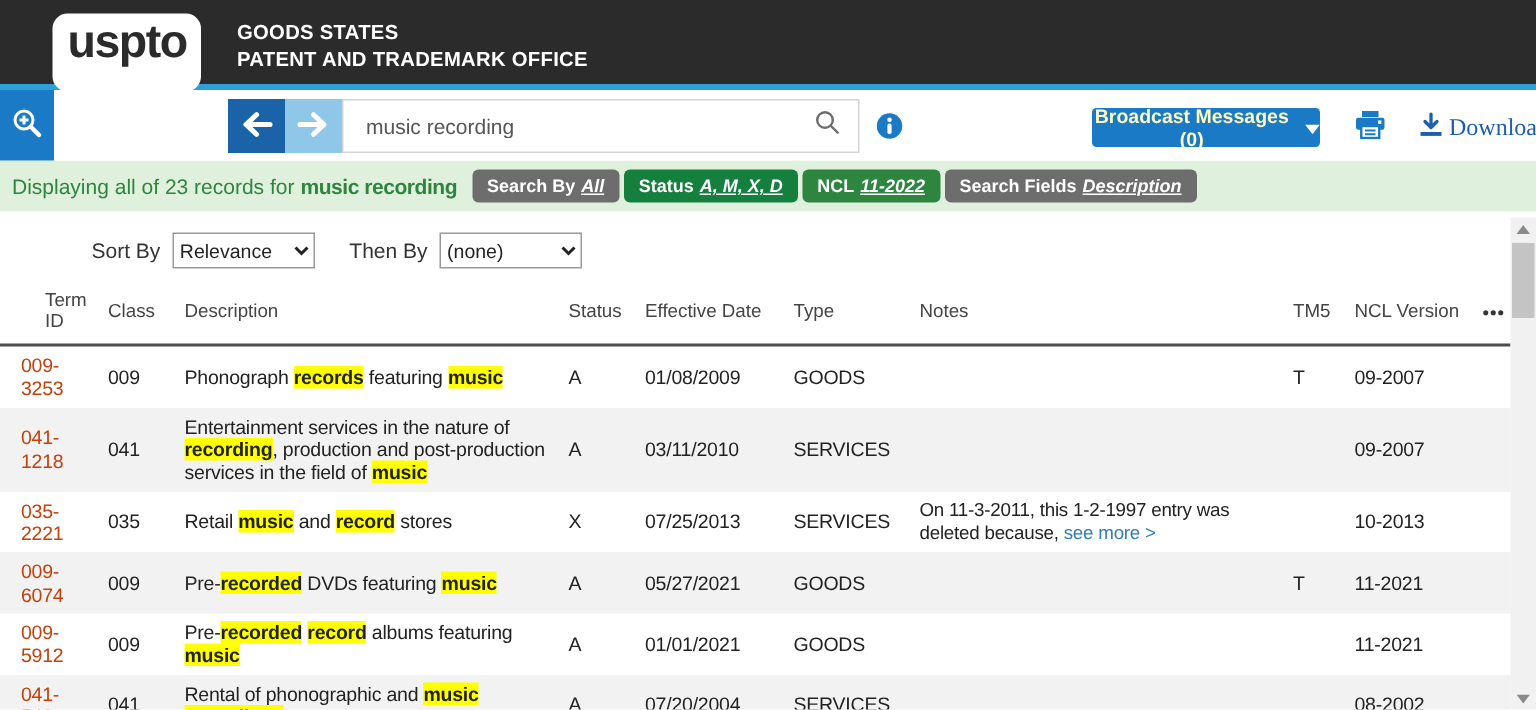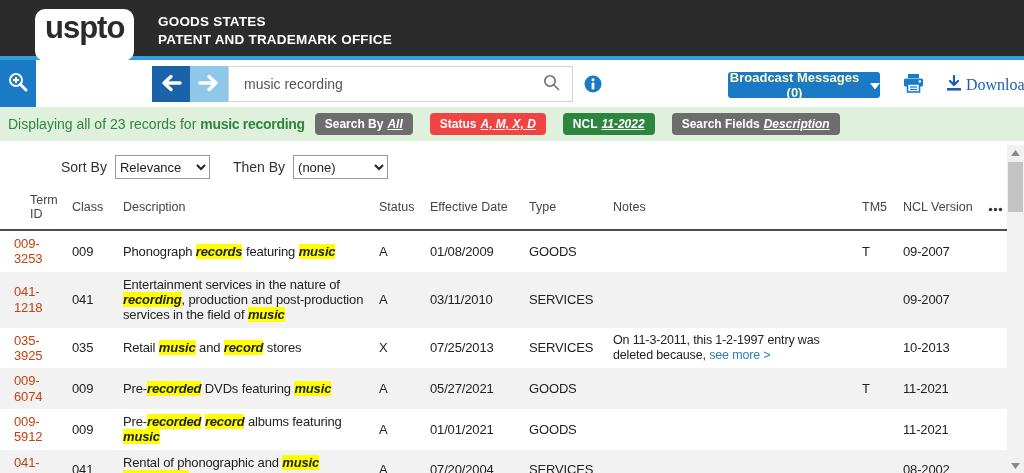--- a/index.html
+++ b/index.html
@@ -22,21 +22,21 @@
   .search-input { flex:1; border:none; outline:none; font-size:14px; color:#555; padding:0 8px 0 15px; font-family:"Liberation Sans",sans-serif; background:transparent; }
   .search-glass { margin-right:12px; }
   .info-circ { position:absolute; left:584px; top:15px; cursor:pointer; }
   .broadcast-btn { position:absolute; left:728px; top:12px; width:152px; height:26px; background:#1a7ac5; color:#fef9c3; border:none; border-radius:3px; font-size:13px; font-weight:bold; font-family:"Liberation Sans",sans-serif; cursor:pointer; display:flex; align-items:center; justify-content:center; gap:9px; }
   .print-btn { position:absolute; left:903px; top:13px; background:none; border:none; cursor:pointer; }
   .download-link { position:absolute; left:946px; top:15px; color:#1d5fae; font-family:"Liberation Serif", serif; font-size:16px; text-decoration:none; display:flex; align-items:center; gap:4px; cursor:pointer; }
 
   
   .status-bar { height:34px; background:#dff0dc; display:flex; align-items:center; padding-left:8px; font-size:14px; color:#2f8540; }
   .status-bar b { margin-left:4px; letter-spacing:-0.3px; }
-  .pills { display:flex; gap:17px; margin-left:10px; }
+  .pills { display:flex; gap:3px; margin-left:10px; }
   .pill { color:#fff; font-size:12px; font-weight:bold; border-radius:4px; padding:4px 10px; white-space:nowrap; cursor:pointer; }
   .pill .pv { font-style:italic; text-decoration:underline; margin-left:4px; }
 
   
   .content { position:relative; height:328px; background:#fff; }
 
   .sort-row { display:flex; align-items:center; padding:14px 0 0 61px; font-size:14px; color:#333; }
   .sort-row label { margin-right:8px; }
   .sort-row select { width:95px; height:24px; font-size:13px; color:#222; border:1px solid #999; background:#fff; font-family:"Liberation Sans",sans-serif; }
   .thenby { margin-left:23px; }
@@ -45,21 +45,21 @@
   .thead { margin-top:14px; padding-bottom:8px; border-bottom:2px solid #4d4d4d; align-items:center; }
   .thead .th { font-size:12.5px; color:#444; padding-left:8px; }
   .thead .th.first { padding-left:8px;margin-left:22px; }
   .more-cell { display:flex; justify-content:flex-end; padding-right:4px; cursor:pointer; }
 
   .trow { align-items:center; font-size:13px; color:#222; letter-spacing:-0.15px; }
   .trow.alt { background:#f2f2f2; }
   .cell { padding:5px 6px 5px 8px; line-height:1.18; }
   .term-cell { padding-left:14px; width:64px; word-break:break-word; }
   .term-link { color:#c2410c; text-decoration:none; cursor:pointer; display:inline-block; width:36px; }
-  .hl { background:#ffff00; font-style:italic; font-weight:bold; }
+  .hl { background:#ffff00; font-weight:bold; }
   .note-link { color:#2e7cb8; text-decoration:none; cursor:pointer; }
   .notes-cell { font-size:12.5px; }
 
   
   .vscroll { position:absolute; right:0; top:145px; width:17px; height:328px; background:#f1f1f1; }
   .vs-arrow { position:absolute; left:0; width:17px; height:15px; display:flex; align-items:center; justify-content:center; cursor:pointer; }
   .vs-up { top:0; } .vs-down { bottom:0; }
   .vs-thumb { position:absolute; left:1px; top:17px; width:15px; height:50px; background:#c4c4c4; cursor:pointer; }
 
   
@@ -148,21 +148,21 @@
     </span>
     <span>Download</span>
   </a>
 </div>
 
 <div class="status-bar">
   <span>Displaying all of 23 records for</span>
   <b>music recording</b>
   <div class="pills" id="pills">
       <span class="pill" style="background: rgb(109, 109, 109);">Search By<span class="pv">All</span></span>
-      <span class="pill" style="background: #ef4444;">Status<span class="pv">A, M, X, D</span></span>
+      <span class="pill" style="background: #15803d;">Status<span class="pv">A, M, X, D</span></span>
       <span class="pill" style="background: rgb(46, 133, 64);">NCL<span class="pv">11-2022</span></span>
       <span class="pill" style="background: rgb(109, 109, 109);">Search Fields<span class="pv">Description</span></span>
     </div>
 </div>
 
 <div class="content">
 
   <div class="sort-row">
     <label>Sort By</label>
     <select>
@@ -214,21 +214,21 @@
         <div class="cell "><span>Entertainment services in the nature of </span><span class="hl">recording</span><span>, production and post-production services in the field of </span><span class="hl">music</span></div>
         <div class="cell ">A</div>
         <div class="cell ">03/11/2010</div>
         <div class="cell ">SERVICES</div>
         <div class="cell notes-cell"></div>
         <div class="cell "></div>
         <div class="cell ">09-2007</div>
         <div class="cell "></div>
       </div>
       <div class="grid trow">
-        <div class="cell term-cell"><a class="term-link">035-3925</a></div>
+        <div class="cell term-cell"><a class="term-link">035-2221</a></div>
         <div class="cell ">035</div>
         <div class="cell "><span>Retail </span><span class="hl">music</span><span> and </span><span class="hl">record</span><span> stores</span></div>
         <div class="cell ">X</div>
         <div class="cell ">07/25/2013</div>
         <div class="cell ">SERVICES</div>
         <div class="cell notes-cell"><span>On 11-3-2011, this 1-2-1997 entry was deleted because, </span><a class="note-link">see more &gt;</a></div>
         <div class="cell "></div>
         <div class="cell ">10-2013</div>
         <div class="cell "></div>
       </div>

